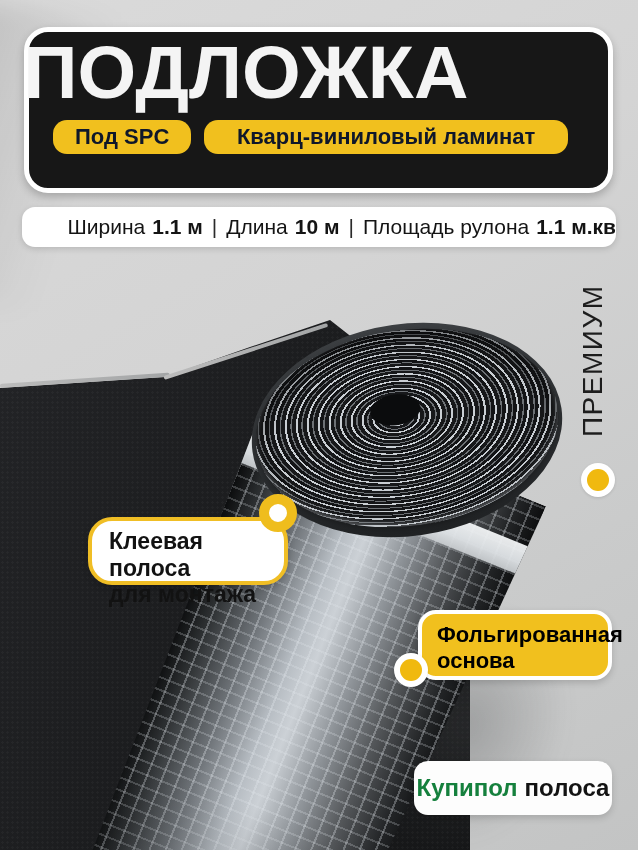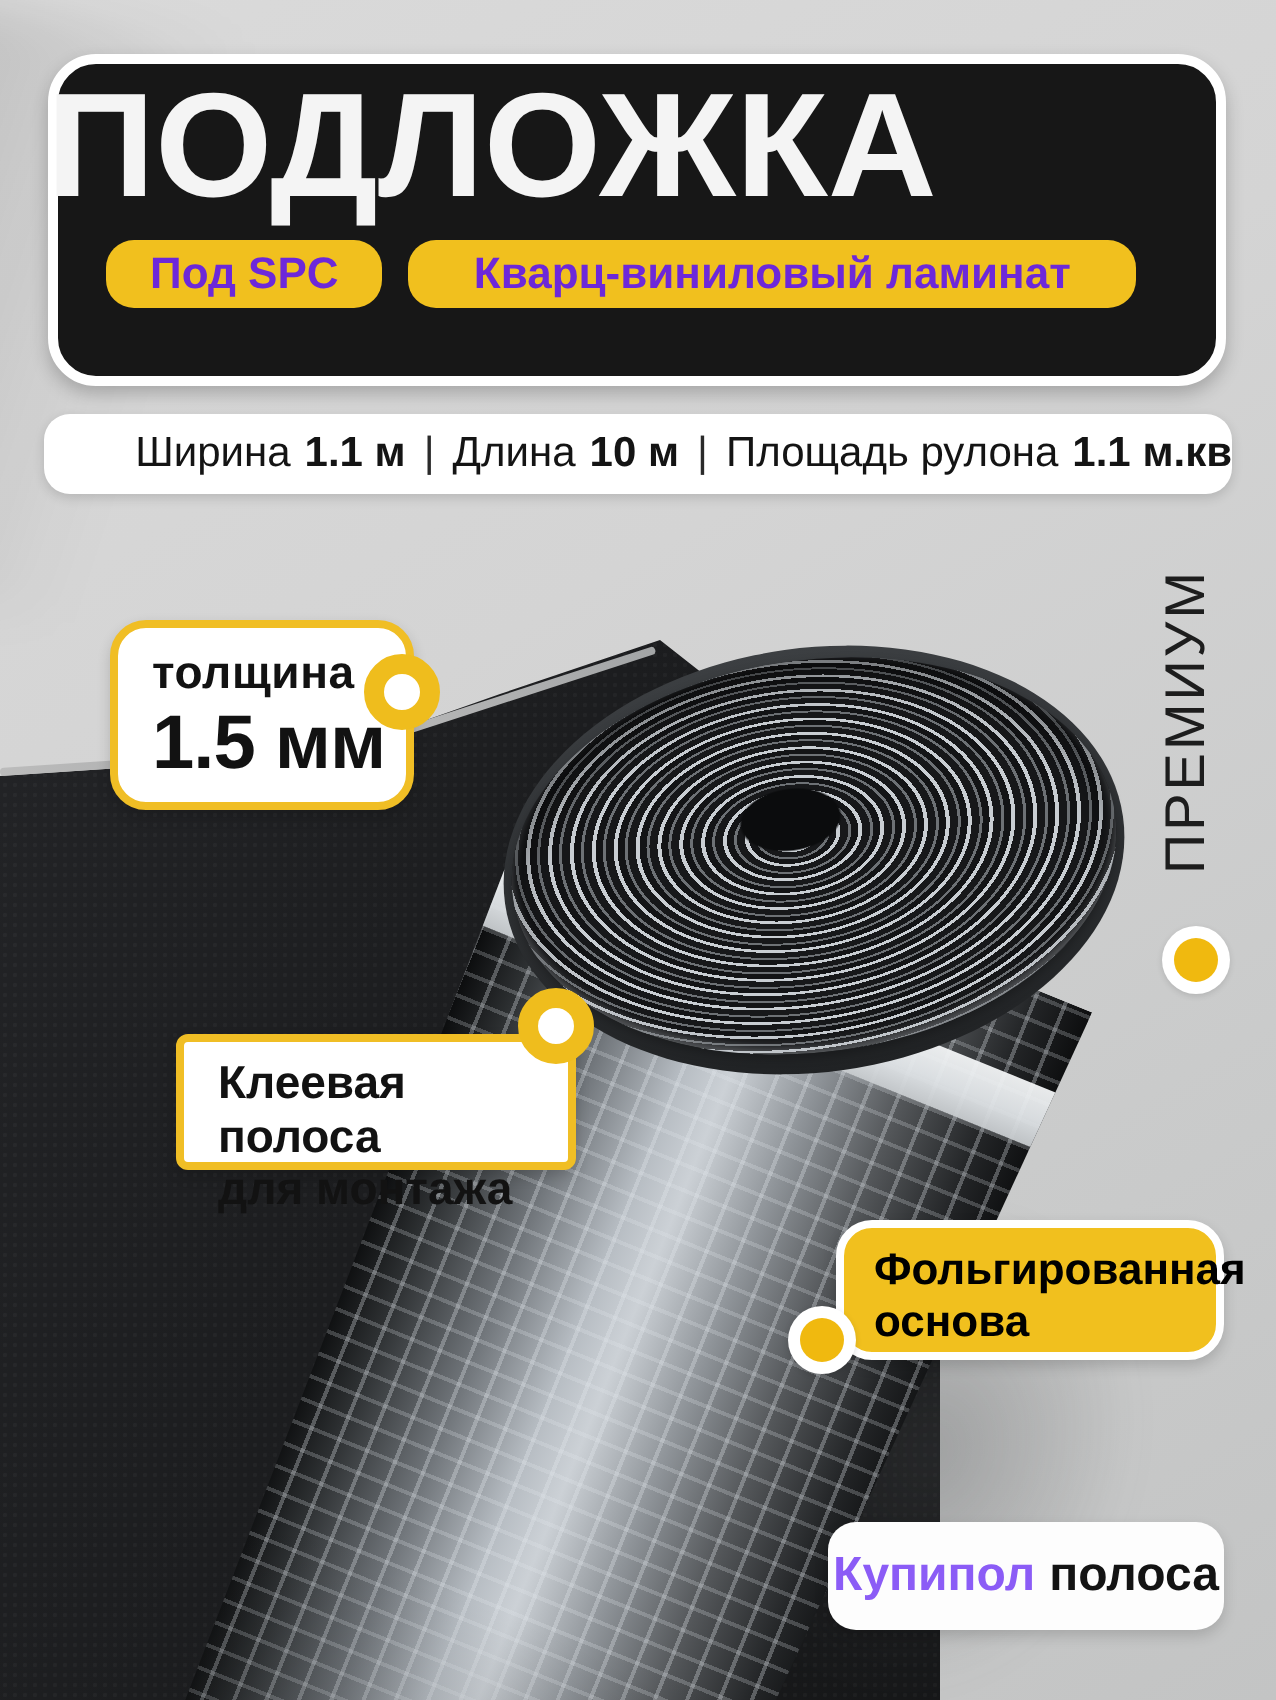--- a/index.html
+++ b/index.html
@@ -49,40 +49,40 @@
     box-shadow:inset 0 -3px 6px rgba(230,235,240,0.35),inset 0 8px 20px rgba(0,0,0,0.55),0 2px 5px rgba(0,0,0,0.25);}
 
   
   .header-card{position:absolute;left:24px;top:27px;width:589px;height:166px;
     background:#171717;border:5px solid #ffffff;border-radius:24px;
     box-shadow:0 4px 9px rgba(0,0,0,0.22);text-align:left;}
   .title{margin-top:4px;font-size:74px;line-height:1.0;font-weight:800;color:#f4f4f4;
     letter-spacing:0;transform:scaleX(1.02);}
   .subtitle{margin-top:1px;font-size:26px;font-weight:700;color:#efefef;letter-spacing:0.5px;}
   .tags{display:flex;gap:13px;margin-top:10px;padding:0 40px 0 24px;}
-  .tag{background:#F1C01E;color:#6d28d9;font-size:22px;font-weight:600;
+  .tag{background:#F1C01E;color:#0f172a;font-size:22px;font-weight:600;
     border-radius:14px;height:34px;display:inline-flex;align-items:center;justify-content:center;
     padding:0 22px;white-space:nowrap;}
   .tag-laminate{flex:1;}
 
   
   .specs-bar{position:absolute;left:22px;top:207px;width:594px;height:40px;background:#ffffff;
     border-radius:13px;box-shadow:0 2px 6px rgba(0,0,0,0.14);
     display:flex;align-items:center;justify-content:flex-end;gap:7px;
     font-size:21px;color:#141414;white-space:nowrap;}
   .specs-bar .sv{font-weight:800;}
   .specs-bar .sep{font-weight:400;color:#2a2a2a;padding:0 2px;}
 
   
   .callout{position:absolute;background:#fff;border:4px solid #F0BE25;border-radius:18px;
     box-shadow:0 3px 7px rgba(0,0,0,0.16);color:#121212;}
   .thickness{left:55px;top:310px;width:152px;height:95px;padding:9px 0 0 17px;}
   .th-label{font-size:23px;font-weight:600;letter-spacing:0.3px;}
   .th-value{font-size:38px;font-weight:900;letter-spacing:-0.5px;margin-top:1px;}
-  .glue{left:88px;top:517px;width:200px;height:68px;border-radius:6px;padding:7px 0 0 17px;
+  .glue{left:88px;top:517px;width:200px;height:68px;border-radius:24px;padding:7px 0 0 17px;
     font-size:23px;font-weight:700;line-height:1.16;}
   .foil{left:418px;top:610px;width:194px;height:70px;background:#F1C01E;border:4px solid #ffffff;
     border-radius:18px;padding:8px 0 0 15px;font-size:22px;font-weight:700;line-height:1.18;color:#000000;}
 
   .marker-donut{position:absolute;width:38px;height:38px;border-radius:50%;
     background:#fff;border:10px solid #EFBD1D;}
   .thickness .marker-donut{right:-17px;top:13px;}
   .glue .marker-donut{right:-13px;top:-27px;}
   .marker-dot{position:absolute;width:34px;height:34px;border-radius:50%;background:#ffffff;
     display:flex;align-items:center;justify-content:center;box-shadow:0 1px 3px rgba(0,0,0,0.12);}
@@ -93,21 +93,21 @@
   
   .premium{position:absolute;left:577px;top:258px;width:42px;height:205px;
     writing-mode:vertical-rl;transform:rotate(180deg);text-align:center;
     font-size:28px;font-weight:400;letter-spacing:1.5px;color:#1d1d1d;}
 
   
   .brand{position:absolute;left:414px;top:761px;width:198px;height:54px;background:#fdfdfd;
     border-radius:14px;box-shadow:0 3px 7px rgba(0,0,0,0.15);
     display:flex;align-items:center;justify-content:center;gap:7px;
     font-size:24px;font-weight:800;white-space:nowrap;}
-  .brand-name{color:#8b5cf6;}
+  .brand-name{color:#15803d;}
   .brand-suffix{color:#131313;}
 </style>
 </head>
 <body>
 
 <div class="stage">
 
   <div class="photo">
     <div class="bg-wedge"></div>
     <div class="sheet"></div>
@@ -133,25 +133,20 @@
     <span class="sl">Ширина</span>
     <span class="sv">1.1 м</span>
     <span class="sep">|</span>
     <span class="sl">Длина</span>
     <span class="sv">10 м</span>
     <span class="sep">|</span>
     <span class="sl">Площадь рулона</span>
     <span class="sv">1.1 м.кв</span>
   </div>
 
-  <div class="callout thickness">
-    <div class="th-label">толщина</div>
-    <div class="th-value">1.5 мм</div>
-    <div class="marker-donut"></div>
-  </div>
 
   <div class="premium">ПРЕМИУМ</div>
   <div class="marker-dot premium-dot">
     <span class="core"></span>
   </div>
 
   <div class="callout glue">
     <div>Клеевая полоса</div>
     <div>для монтажа</div>
     <div class="marker-donut"></div>

